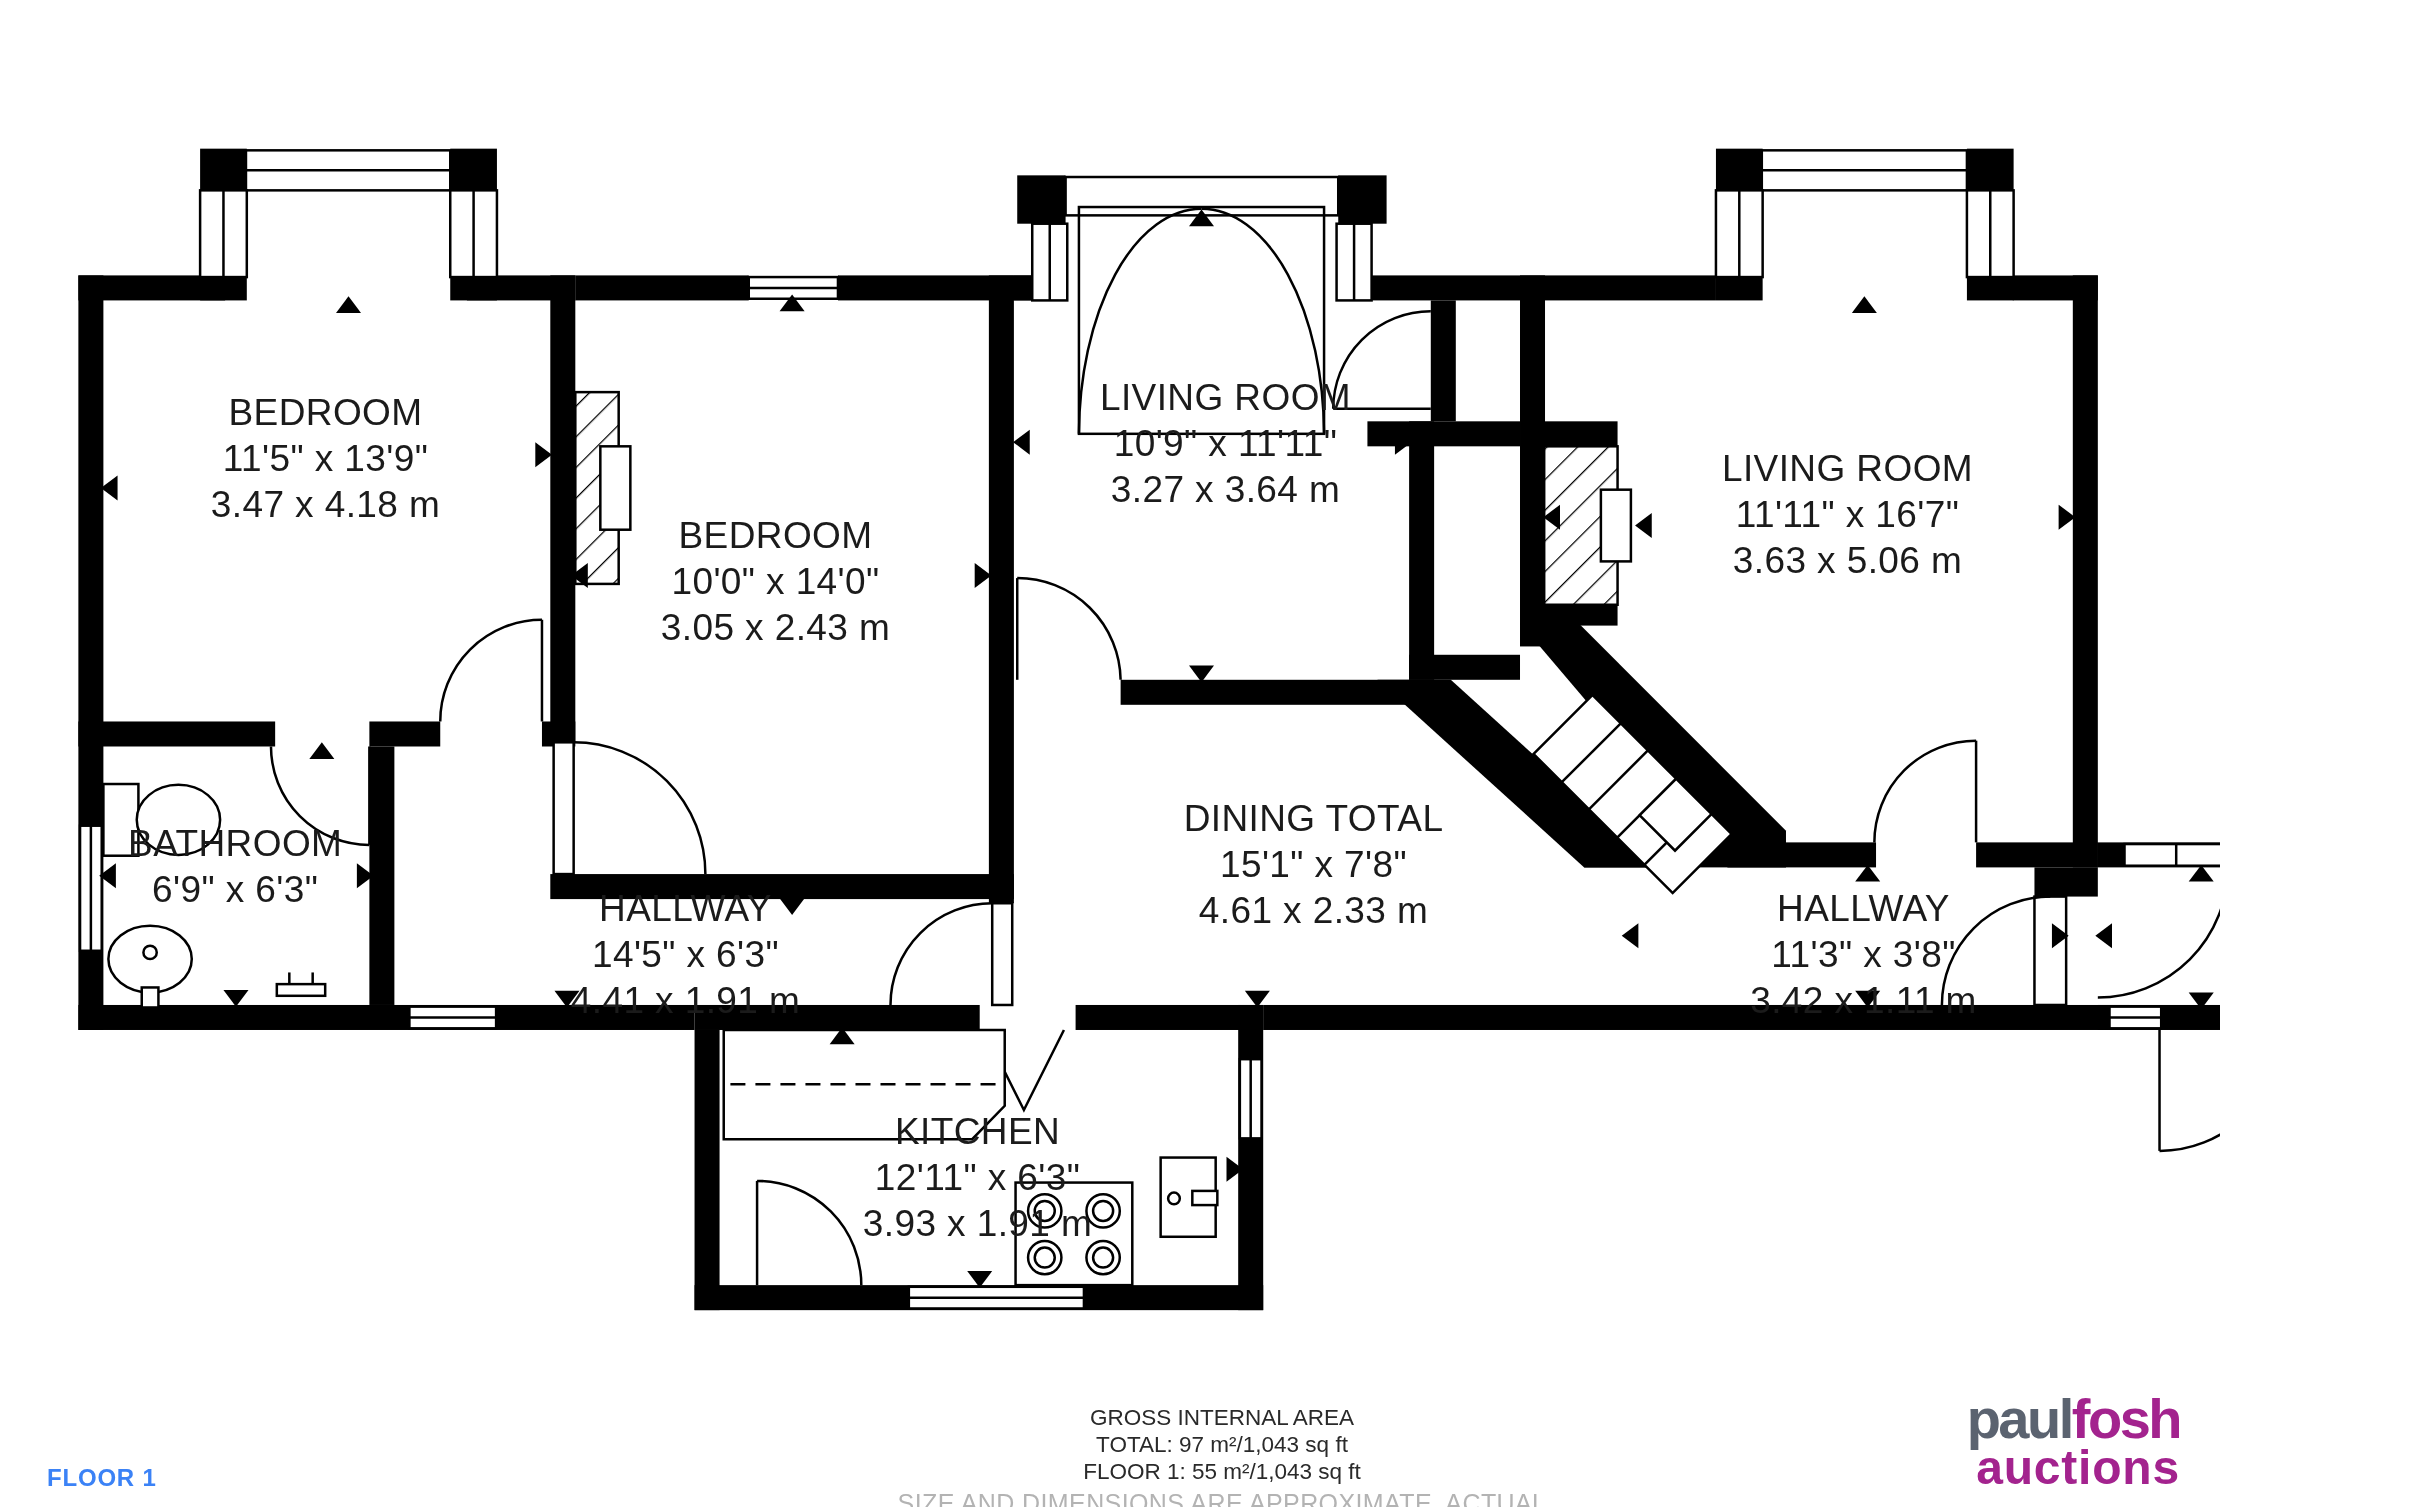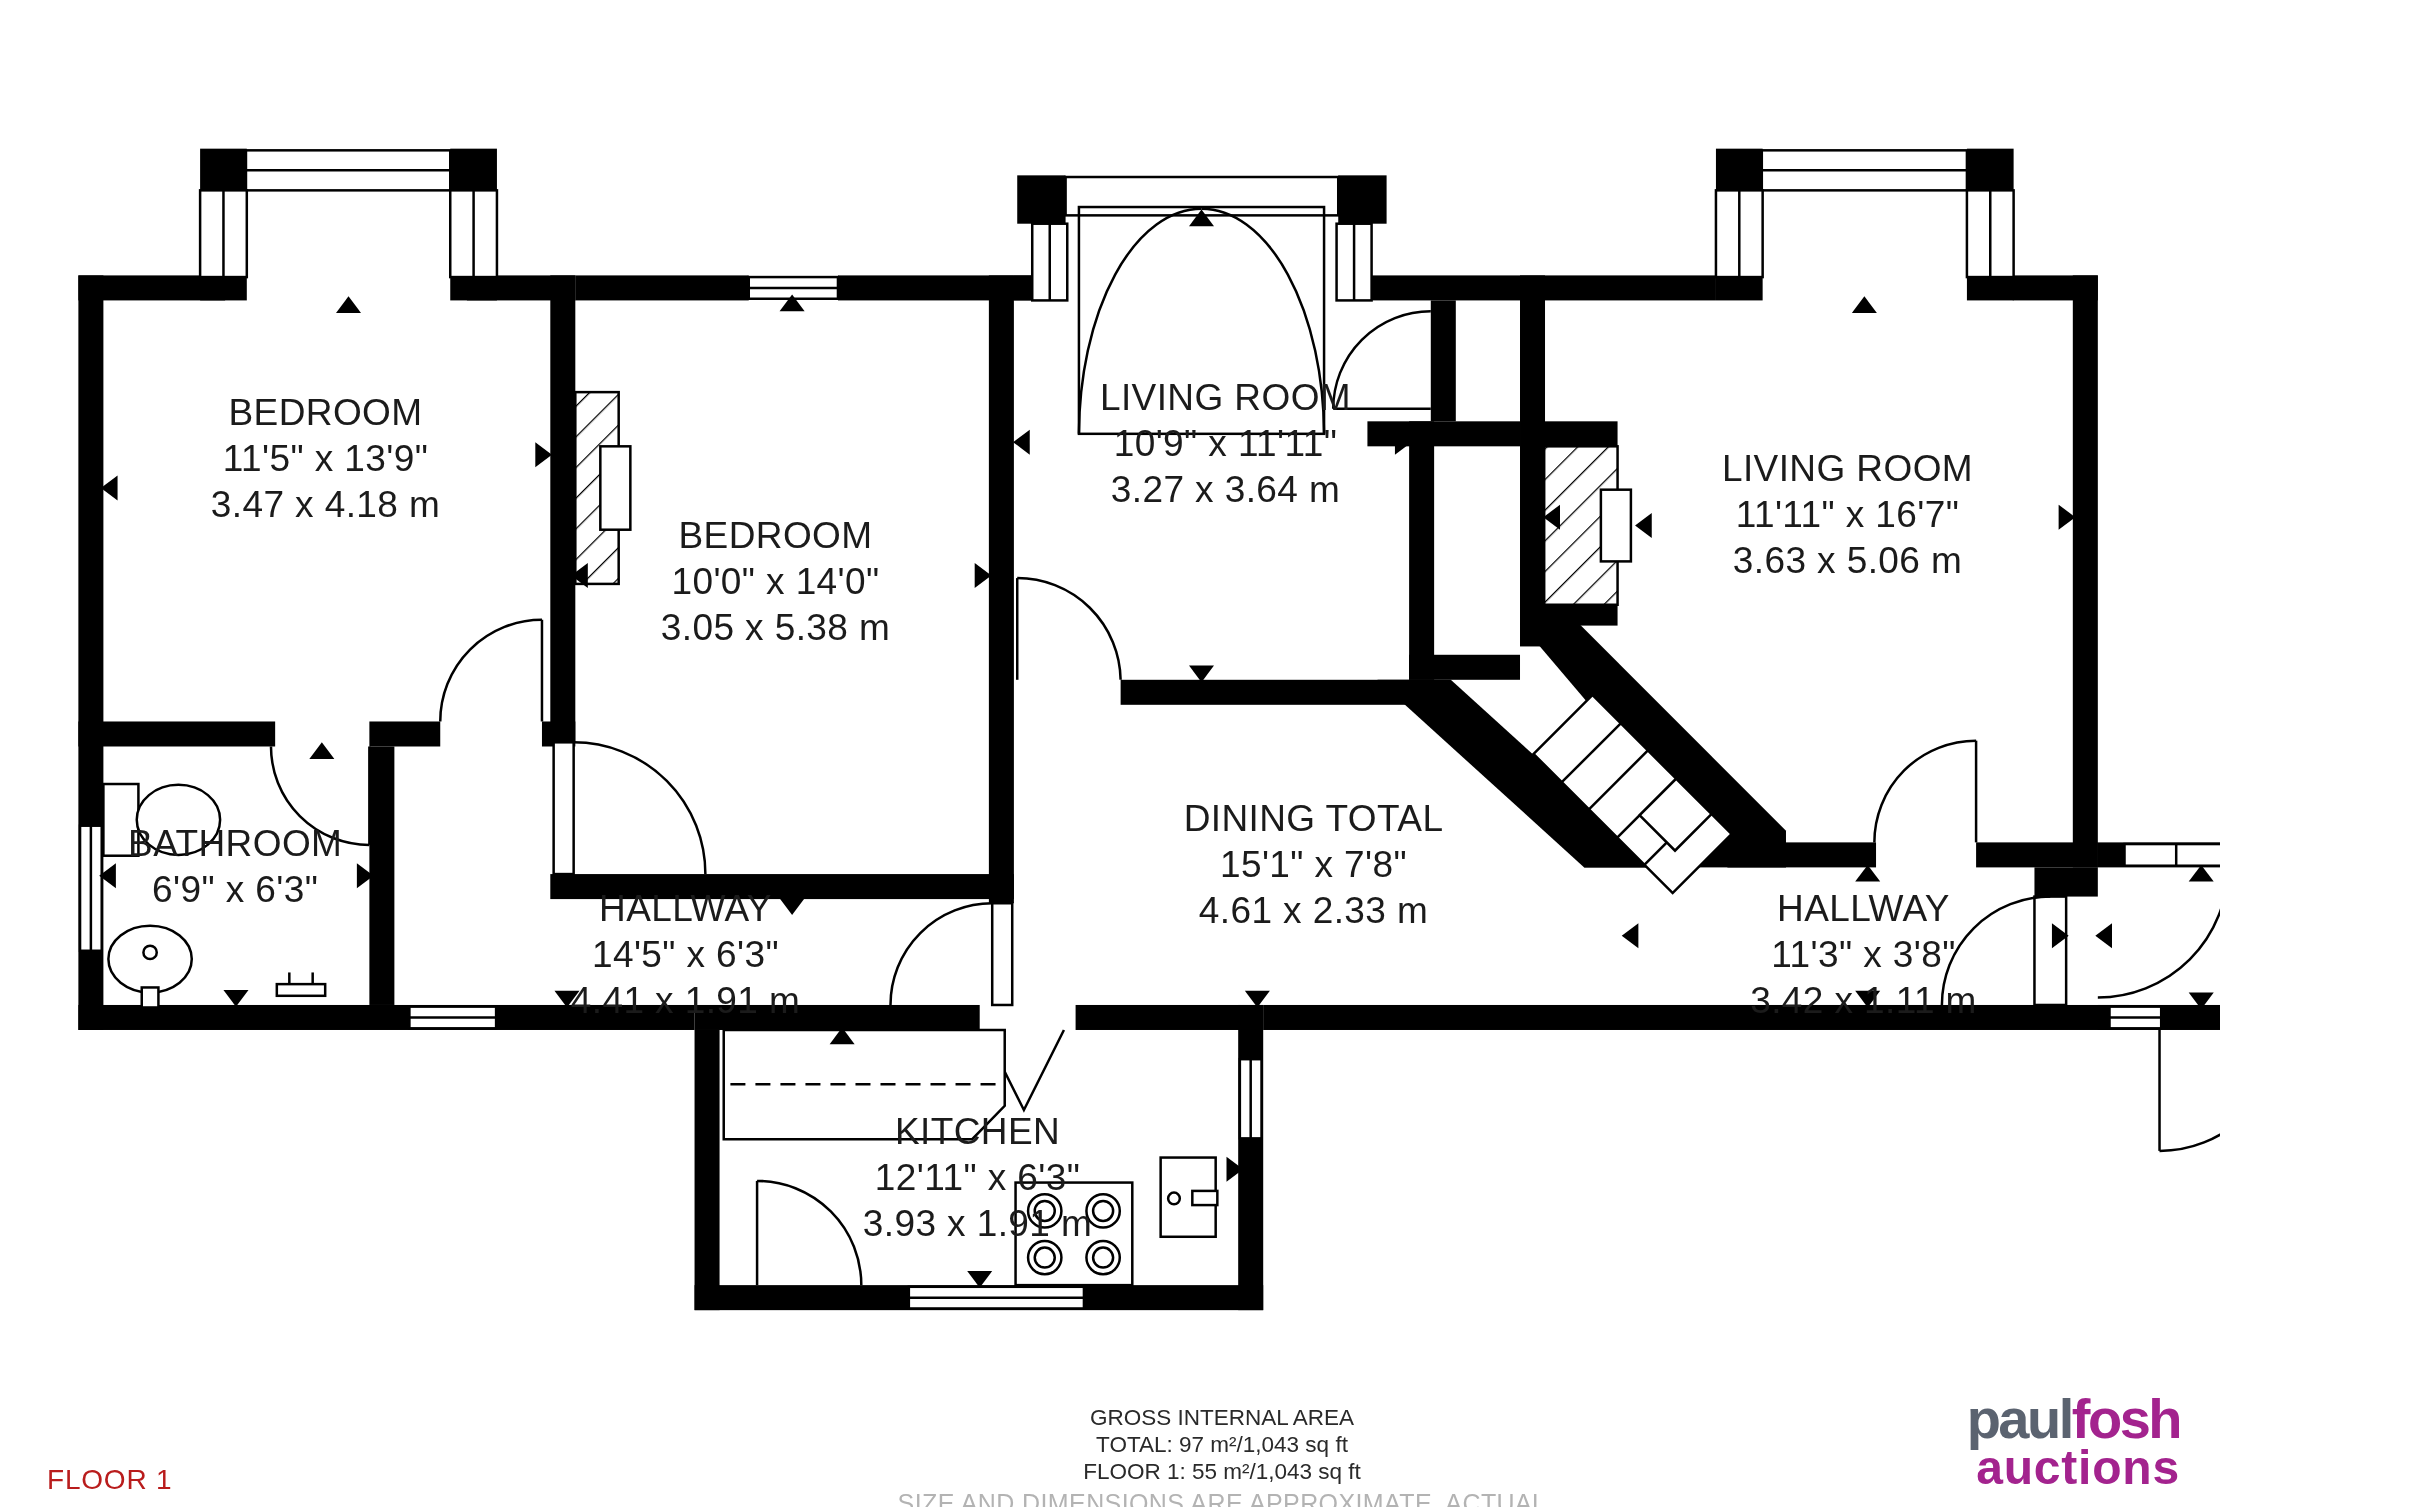--- a/index.html
+++ b/index.html
@@ -5,21 +5,21 @@
   html,body{margin:0;padding:0;background:#fff;}
   .stage{position:relative;width:2220px;height:1508px;background:#ffffff;overflow:hidden;
          font-family:"Liberation Sans","DejaVu Sans",sans-serif;}
   .plan-svg{position:absolute;left:0;top:0;}
   .room-label{position:absolute;text-align:center;font-size:37px;line-height:1.24;
               color:#1b1b1b;letter-spacing:0.4px;}
   .room-label .rname{white-space:nowrap;}
   .footer{position:absolute;left:880px;top:1404px;width:684px;text-align:center;
           color:#2a2a2a;font-size:22.5px;line-height:1.2;}
   .footer .dim{color:#b3b3b3;font-size:25px;margin-top:2.5px;letter-spacing:0.4px;}
-  .floor-label{position:absolute;left:47px;top:1464px;font-size:28px;color:#b91c1c;letter-spacing:0.8px;}
+  .floor-label{position:absolute;left:47px;top:1464px;font-size:24px;color:#3b82f6;letter-spacing:0.8px;font-weight:bold;}
   .logo{position:absolute;right:40px;top:1391px;text-align:right;font-weight:bold;}
   .logo-main{font-size:56px;line-height:1;letter-spacing:-2.5px;}
   .logo-sub{font-size:48px;line-height:1;margin-top:-3.3px;letter-spacing:0.8px;}
 </style>
 </head>
 <body>
 
 <div class="stage">
 
   <svg class="plan-svg" width="2413" height="1508" viewBox="0 0 2894 1808">
@@ -269,21 +269,21 @@
   </svg>
 
   <div class="room-label" style="left:92px;top:390px;width:467px">
     <div class="rname">BEDROOM</div>
     <div>11'5" x 13'9"</div>
     <div>3.47 x 4.18 m</div>
   </div>
   <div class="room-label" style="left:542px;top:513px;width:467px">
     <div class="rname">BEDROOM</div>
     <div>10'0" x 14'0"</div>
-    <div>3.05 x 5.38 m</div>
+    <div>3.05 x 2.43 m</div>
   </div>
   <div class="room-label" style="left:992px;top:375px;width:467px">
     <div class="rname">LIVING ROOM</div>
     <div>10'9" x 11'11"</div>
     <div>3.27 x 3.64 m</div>
   </div>
   <div class="room-label" style="left:1614px;top:446px;width:467px">
     <div class="rname">LIVING ROOM</div>
     <div>11'11" x 16'7"</div>
     <div>3.63 x 5.06 m</div>

